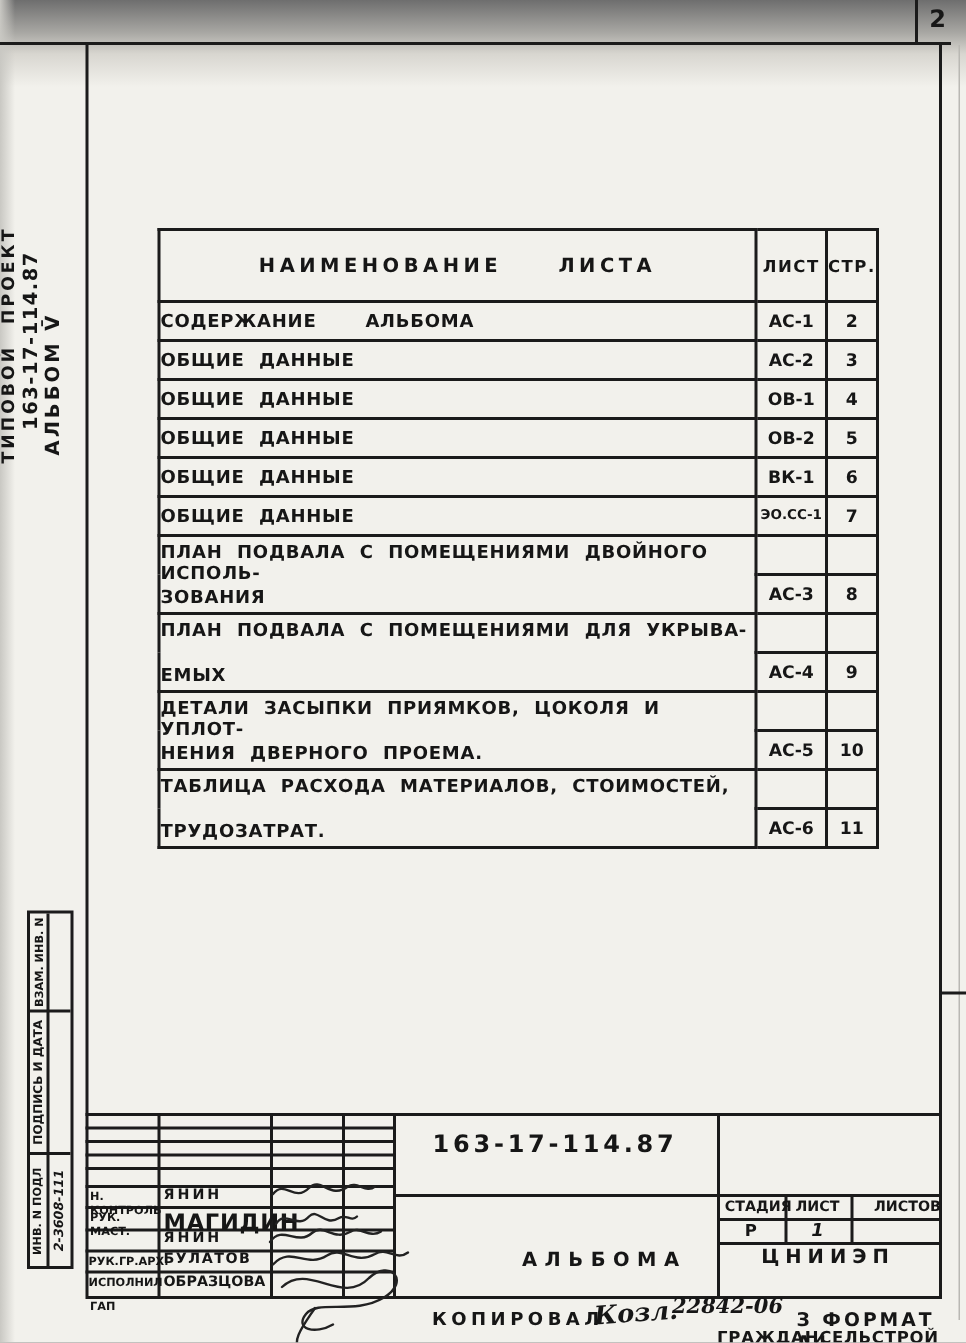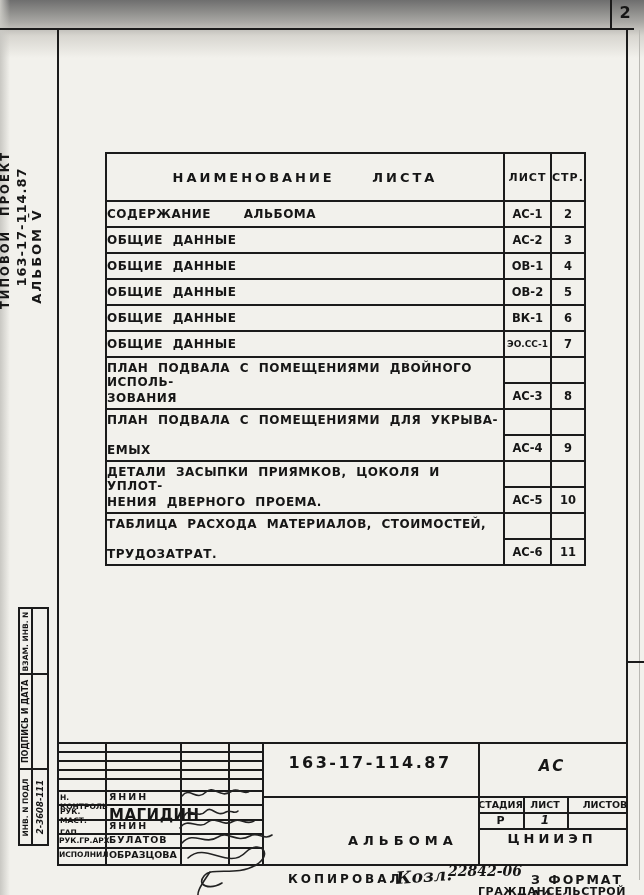--- a/index.html
+++ b/index.html
@@ -204,36 +204,35 @@
   <div class="hline" style="left:57px;top:819px;width:207px;"></div>
   <div class="hline" style="left:57px;top:833px;width:207px;"></div>
   <div class="hline" style="left:57px;top:847px;width:207px;"></div>
   <div class="hline" style="left:262px;top:796px;width:364px;"></div>
   <div class="hline" style="left:478px;top:812px;width:148px;"></div>
   <div class="hline" style="left:478px;top:828px;width:148px;"></div>
   <div class="vline" style="left:523px;top:796px;height:32px;"></div>
   <div class="vline" style="left:567px;top:796px;height:32px;"></div>
 
   <div class="tb ctr" style="left:262px;top:753px;width:216px;font-size:16px;letter-spacing:2.5px;">163-17-114.87</div>
-  <div class="tb ctr" style="left:478px;top:757px;width:148px;font-size:15px;font-style:italic;letter-spacing:2px;">АС</div>
   <div class="tb" style="left:348px;top:833px;font-size:13px;letter-spacing:5px;">АЛЬБОМА</div>
-  <div class="tb ctr" style="left:478px;top:799px;width:45px;font-size:9.5px;">СТАДИЯ</div>
+  <div class="tb ctr" style="left:478px;top:799px;width:55px;font-size:9.5px;">СТАДИЯ</div>
   <div class="tb ctr" style="left:523px;top:799px;width:44px;font-size:9.5px;">ЛИСТ</div>
   <div class="tb ctr" style="left:567px;top:799px;width:76px;font-size:9.5px;">ЛИСТОВ</div>
   <div class="tb ctr" style="left:478px;top:814px;width:45px;font-size:11px;">Р</div>
   <div class="tb ctr" style="left:523px;top:813px;width:44px;font-size:12px;font-style:italic;">1</div>
   <div class="tb ctr" style="left:567px;top:813px;width:59px;font-size:11px;"></div>
   <div class="tb ctr" style="left:478px;top:831px;width:148px;font-size:13px;letter-spacing:4px;">ЦНИИЭП</div>
   <div class="tb ctr" style="left:478px;top:847px;width:148px;font-size:11px;letter-spacing:0.5px;margin-top:38px;">ГРАЖДАНСЕЛЬСТРОЙ</div>
 
   <div class="tb" style="left:60px;top:793px;width:45px;font-size:7.5px;">Н. КОНТРОЛЬ</div>
   <div class="tb" style="left:109px;top:791px;width:70px;font-size:9.5px;letter-spacing:2px;">ЯНИН</div>
   <div class="tb" style="left:60px;top:807px;width:23px;font-size:7.5px;">РУК. МАСТ.</div>
   <div class="tb" style="left:109px;top:806px;width:47px;font-size:15px;letter-spacing:0.5px;">МАГИДИН</div>
-  <div class="tb" style="left:60px;top:828px;width:45px;font-size:7.5px;">ГАП</div>
+  <div class="tb" style="left:60px;top:866px;width:45px;font-size:7.5px;">ГАП</div>
   <div class="tb" style="left:109px;top:820px;width:70px;font-size:9.5px;letter-spacing:2px;">ЯНИН</div>
   <div class="tb" style="left:59px;top:836px;width:46px;font-size:7.5px;">РУК.ГР.АРХ.</div>
   <div class="tb" style="left:109px;top:834px;width:70px;font-size:9.5px;letter-spacing:1px;">БУЛАТОВ</div>
   <div class="tb" style="left:59px;top:850px;width:46px;font-size:7.5px;">ИСПОЛНИЛ</div>
   <div class="tb" style="left:109px;top:849px;width:72px;font-size:9.5px;">ОБРАЗЦОВА</div>
 
   <svg class="sig-svg" style="left:176px;top:786px;width:140px;height:120px;" viewBox="0 0 140 120">
     <g fill="none" stroke="#222" stroke-width="1.6" stroke-linecap="round">
       <path d="M6 10 C 14 0, 20 16, 30 6 C 38 -2, 44 14, 56 5 C 62 1, 68 10, 74 5"></path>
       <path d="M8 30 C 14 20, 22 34, 30 25 C 36 19, 40 32, 50 26 C 55 23, 58 29, 62 25"></path>

